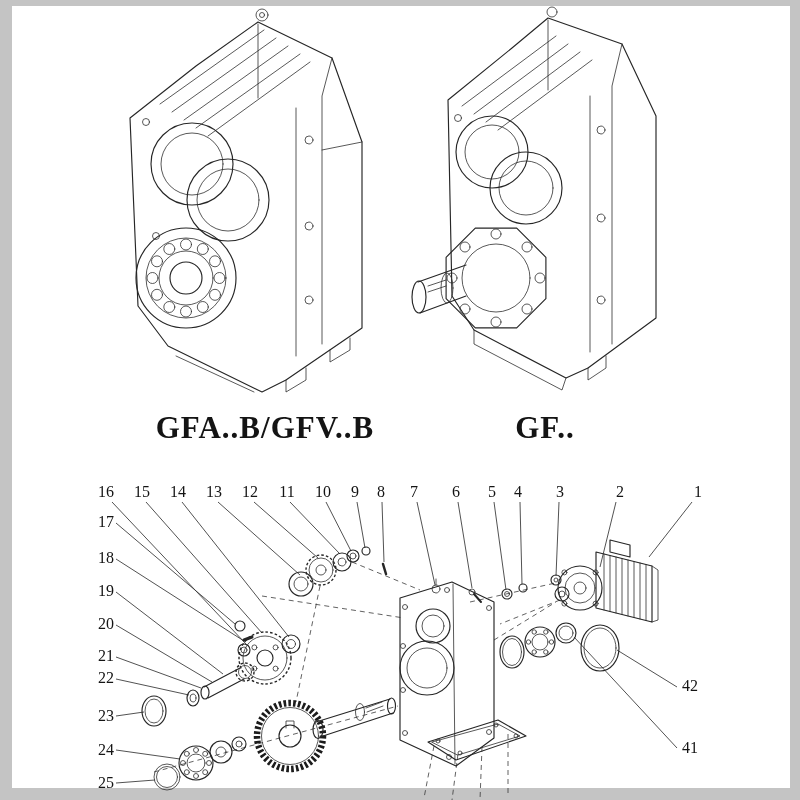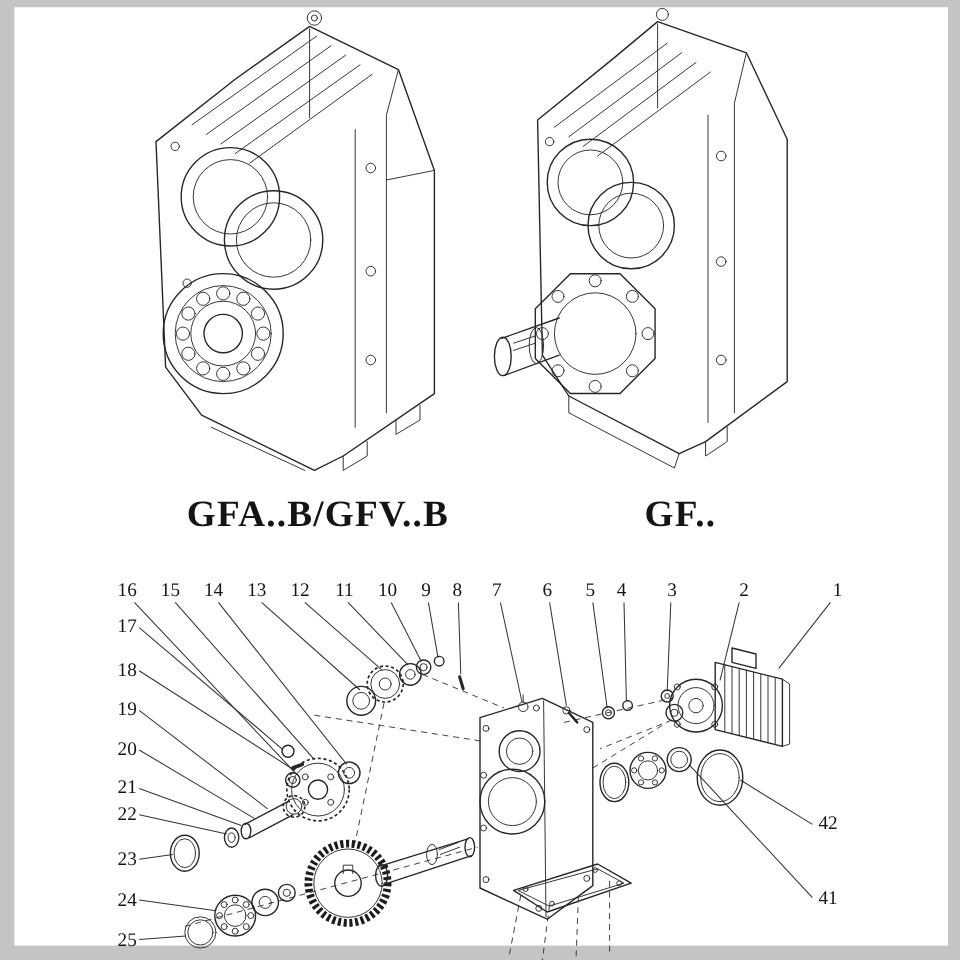--- a/index.html
+++ b/index.html
@@ -8,21 +8,21 @@
     background:#c4c4c4;
     font-family:"Liberation Serif", serif;
   }
   .paper{position:absolute;left:12px;top:6px;width:778px;height:782px;background:#ffffff;}
   .artwork{position:absolute;left:0;top:0;}
   .caption{
     position:absolute;font-family:"Liberation Serif", serif;font-weight:bold;
     font-size:31px;color:#141414;text-align:center;letter-spacing:1px;
   }
   .caption-left{left:128px;top:410px;width:274px;}
-  .caption-right{left:480px;top:410px;width:174px;}
+  .caption-right{left:458px;top:410px;width:174px;}
 
   
   .ln{fill:none;stroke:#262626;stroke-width:1.15;stroke-linejoin:round;stroke-linecap:round;}
   .th{fill:none;stroke:#2e2e2e;stroke-width:0.8;stroke-linejoin:round;stroke-linecap:round;}
   .dash{fill:none;stroke:#3a3a3a;stroke-width:0.8;stroke-dasharray:5 4;}
   .lead{fill:none;stroke:#333333;stroke-width:0.85;}
   .teeth{fill:none;stroke:#262626;stroke-width:1.4;stroke-dasharray:2.6 2.1;}
   .bigteeth{fill:none;stroke:#1c1c1c;stroke-width:6.5;stroke-dasharray:2.6 2.2;}
   .callout{font-family:"Liberation Serif", serif;font-size:16px;fill:#141414;text-anchor:middle;}
 </style>

